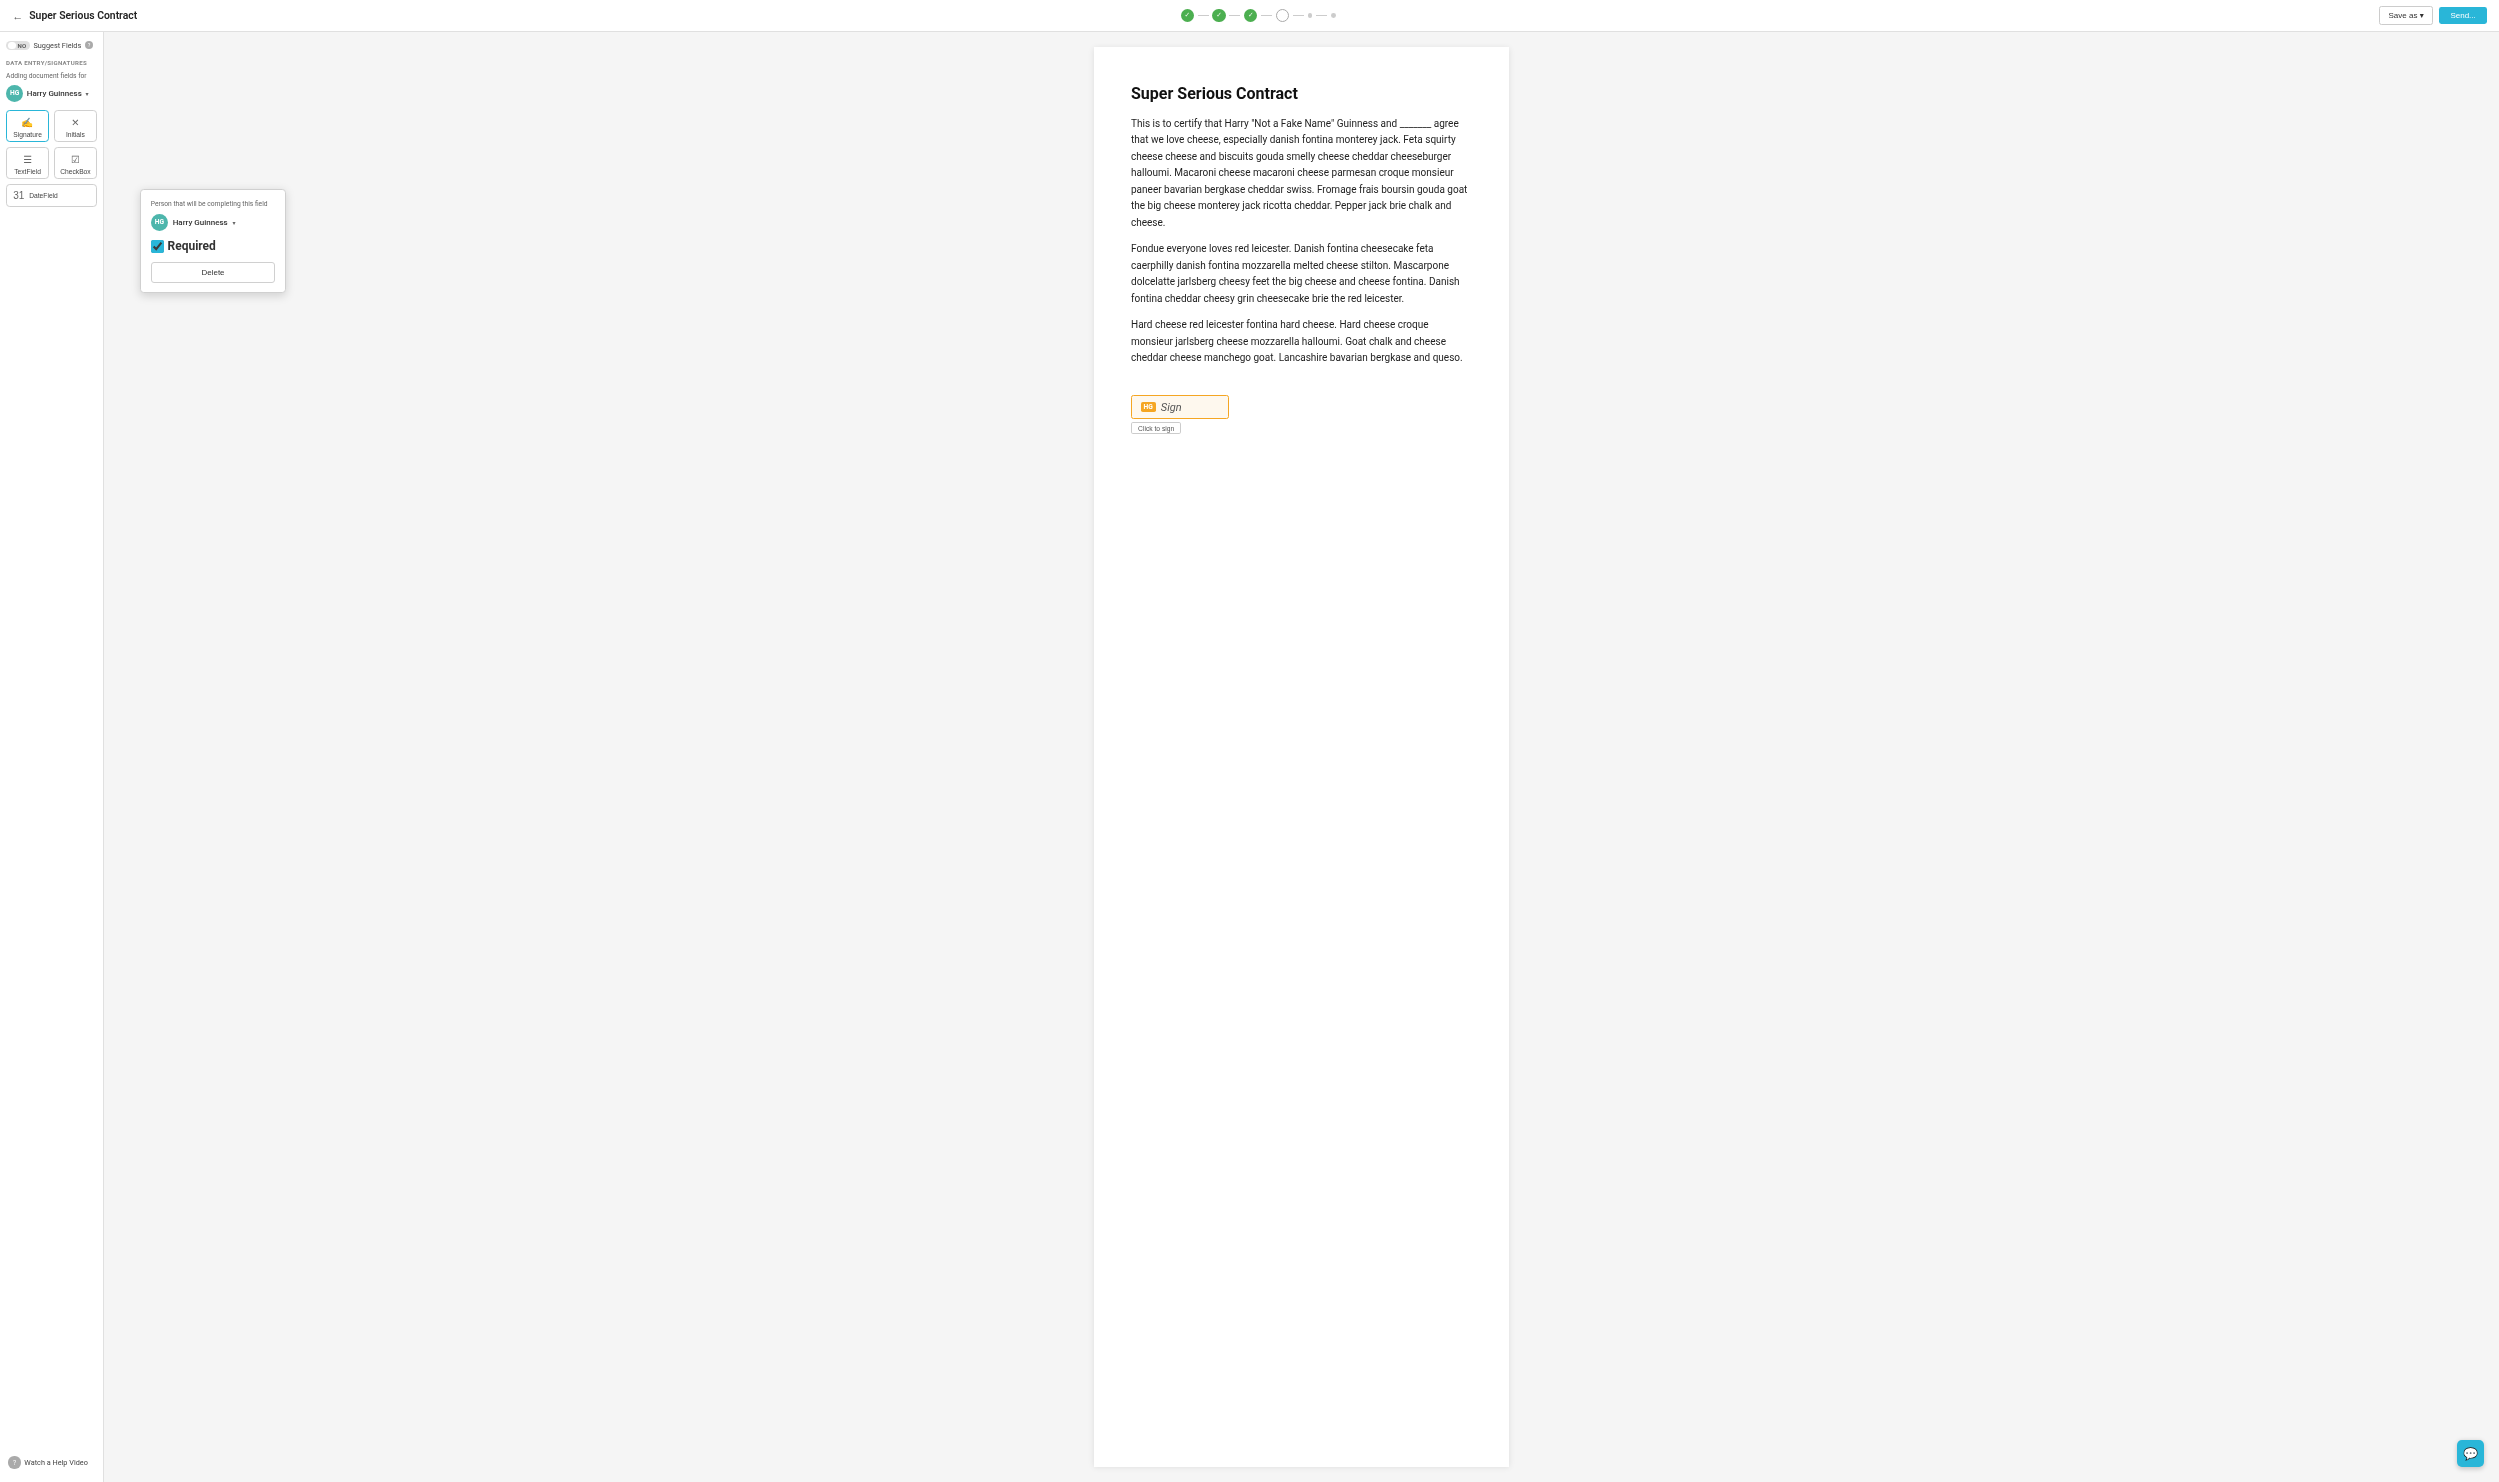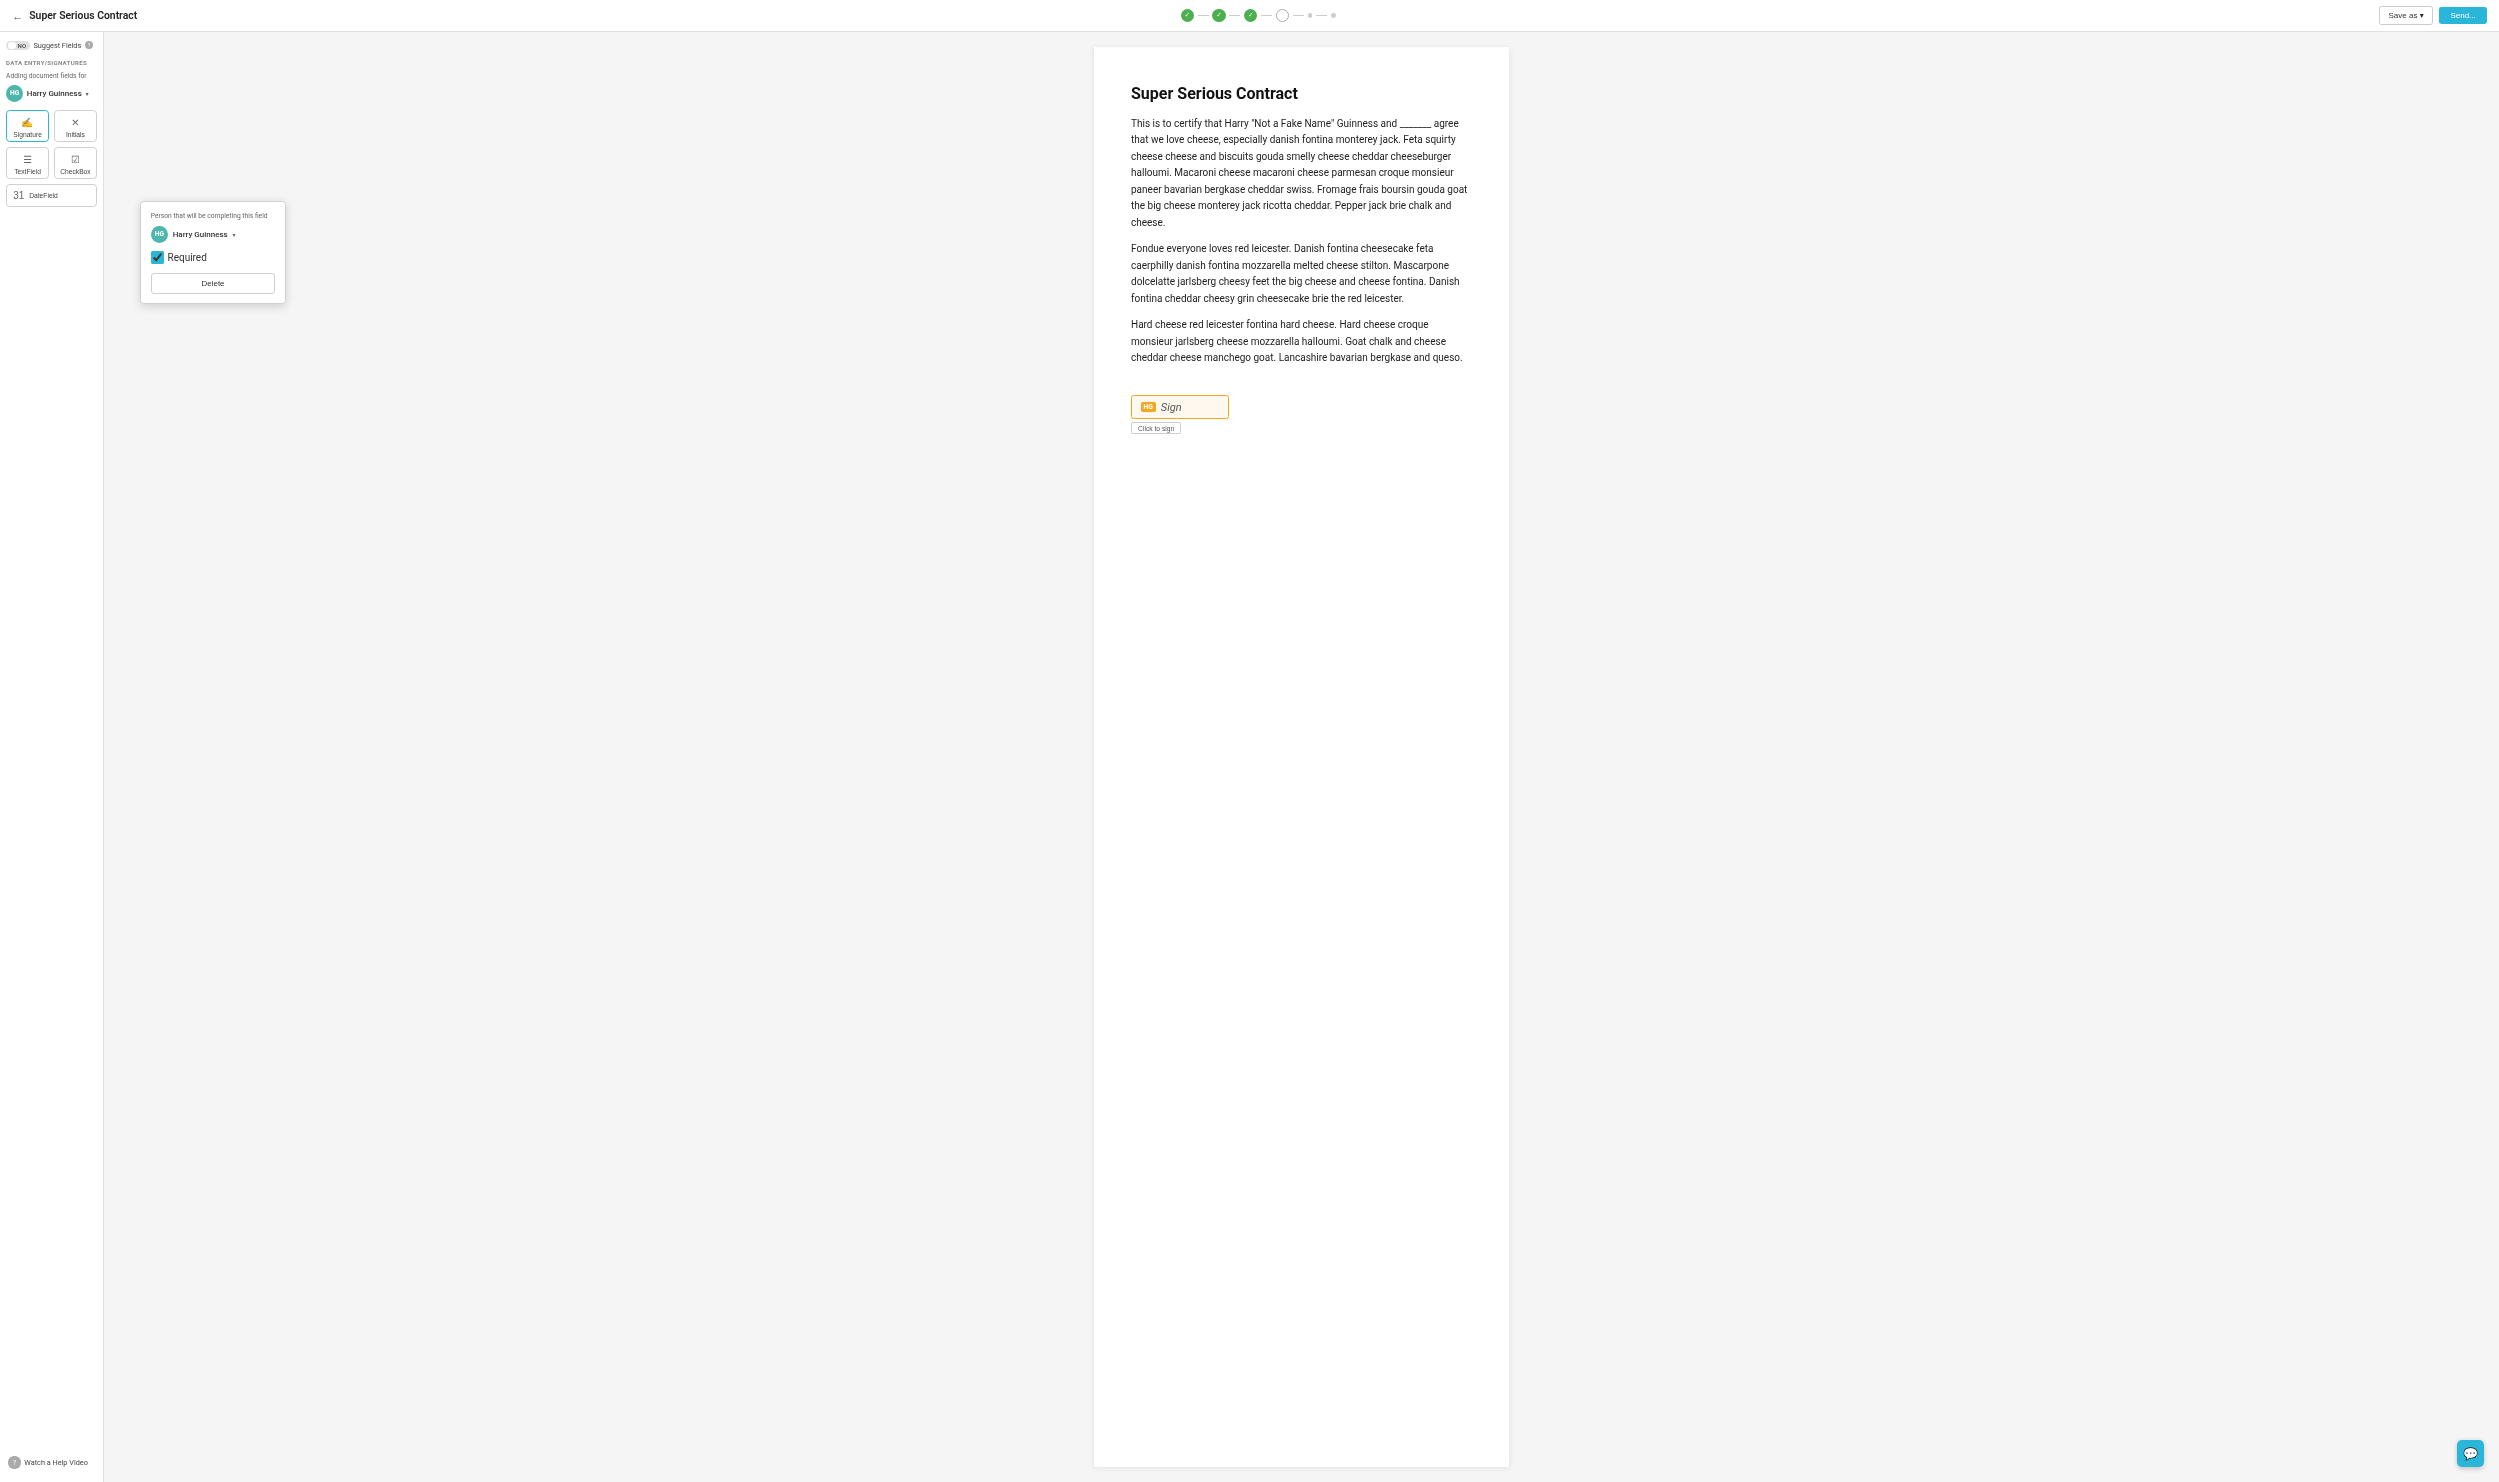--- a/index.html
+++ b/index.html
@@ -110,28 +110,28 @@
       border: 0.6px solid #ccc; background: #fff; border-radius: 1.8px;
       font-size: 6.7px; color: #555; padding: 1.8px 6.1px;
       cursor: pointer; margin-top: 2.4px; display: block; text-align: center;
     }
 
     
     .popup {
       position: fixed; left: 140px; top: 189px;
       background: #fff; border: 0.6px solid #d0d0d0; border-radius: 3.7px;
       box-shadow: 0 2.4px 9.8px rgba(0,0,0,0.15); padding: 9.8px;
-      width: 146px; z-index: 200; margin-top: 12px;
+      width: 146px; z-index: 200;
     }
     .popup-label { font-size: 6.7px; color: #666; margin-bottom: 6.1px; }
     .popup-user { display: flex; align-items: center; gap: 4.9px; margin-bottom: 8.5px; cursor: pointer; }
     .popup-user-name { font-size: 8px; color: #333; font-weight: 500; }
     .popup-required { display: flex; align-items: center; gap: 3.7px; margin-bottom: 8.5px; }
     .popup-required input { accent-color: #29b6d8; }
-    .popup-required label { font-size: 10px; color: #333; }
+    .popup-required label { font-size: 12px; color: #333; font-weight: bold; }
     .popup-delete {
       width: 100%; border: 0.6px solid #d0d0d0; border-radius: 3px;
       background: #fff; padding: 4.9px; font-size: 8px; color: #333; cursor: pointer;
     }
 
     
     .chat-btn {
       position: fixed; bottom: 14.6px; right: 14.6px;
       width: 27px; height: 27px; border-radius: 4.9px; background: #29b6d8;
       color: #fff; font-size: 12.2px; display: flex; align-items: center; justify-content: center;

